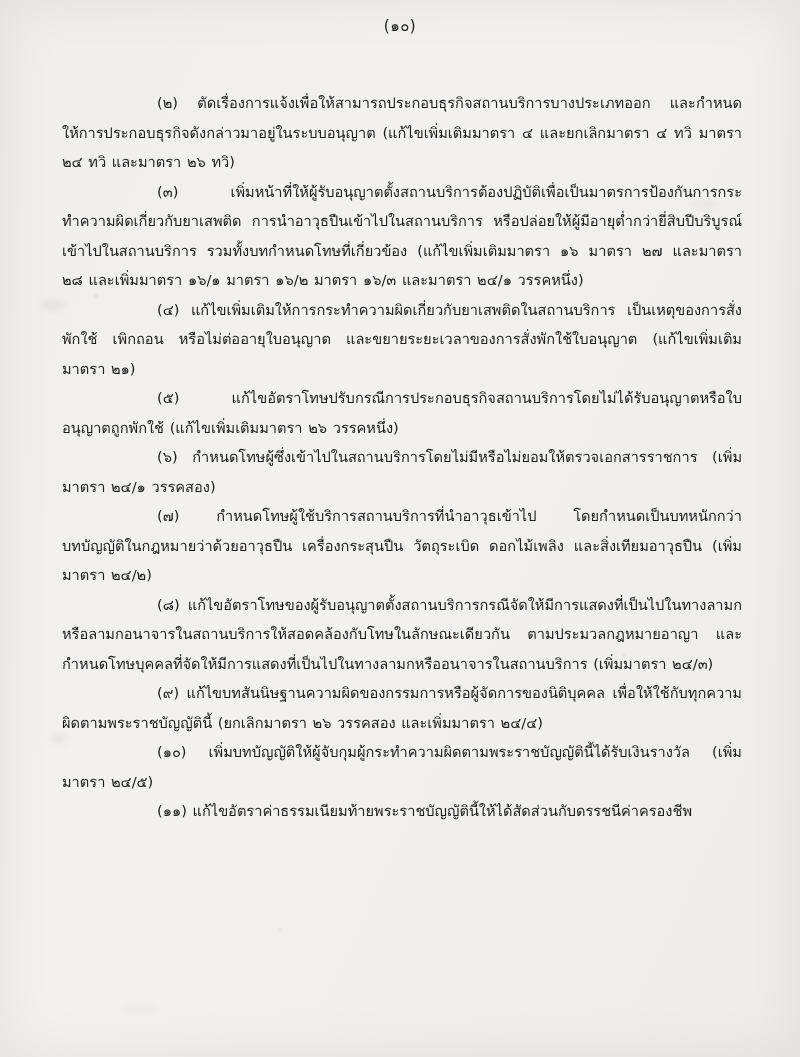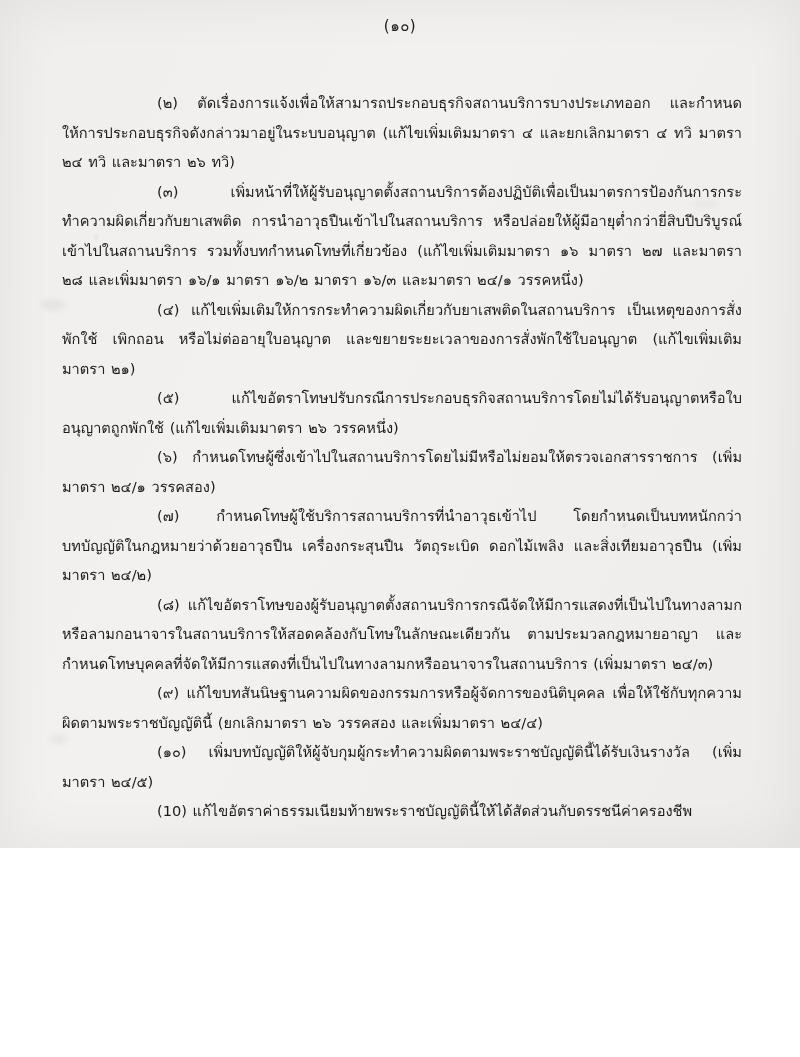--- a/index.html
+++ b/index.html
@@ -9,21 +9,21 @@
   }
   body {
     width: 800px;
     height: 1057px;
     font-family: "DejaVu Sans", sans-serif;
     color: #1a1a1a;
   }
   .page {
     position: relative;
     width: 800px;
-    height: 848px;
+    height: 1057px;
     background: #f2f1ef;
     background-image:
       radial-gradient(circle at 12% 28%, rgba(0,0,0,0.035) 0 2px, rgba(0,0,0,0) 3px),
       radial-gradient(circle at 78% 62%, rgba(0,0,0,0.03) 0 2px, rgba(0,0,0,0) 3px),
       radial-gradient(circle at 35% 88%, rgba(0,0,0,0.03) 0 1.5px, rgba(0,0,0,0) 3px),
       linear-gradient(115deg, rgba(0,0,0,0.012) 0%, rgba(255,255,255,0.02) 40%, rgba(0,0,0,0.018) 100%);
     box-sizing: border-box;
     overflow: hidden;
   }
   .page-number {
@@ -80,21 +80,21 @@
   <div class="body-text">
     <p class="para">(๒)  ตัดเรื่องการแจ้งเพื่อให้สามารถประกอบธุรกิจสถานบริการบางประเภทออก และกำหนดให้การประกอบธุรกิจดังกล่าวมาอยู่ในระบบอนุญาต (แก้ไขเพิ่มเติมมาตรา ๔ และยกเลิกมาตรา ๔ ทวิ มาตรา ๒๔ ทวิ และมาตรา ๒๖ ทวิ)</p>
     <p class="para">(๓)  เพิ่มหน้าที่ให้ผู้รับอนุญาตตั้งสถานบริการต้องปฏิบัติเพื่อเป็นมาตรการป้องกันการกระทำความผิดเกี่ยวกับยาเสพติด การนำอาวุธปืนเข้าไปในสถานบริการ หรือปล่อยให้ผู้มีอายุต่ำกว่ายี่สิบปีบริบูรณ์เข้าไปในสถานบริการ รวมทั้งบทกำหนดโทษที่เกี่ยวข้อง (แก้ไขเพิ่มเติมมาตรา ๑๖ มาตรา ๒๗ และมาตรา ๒๘ และเพิ่มมาตรา ๑๖/๑ มาตรา ๑๖/๒ มาตรา ๑๖/๓ และมาตรา ๒๔/๑ วรรคหนึ่ง)</p>
     <p class="para">(๔)  แก้ไขเพิ่มเติมให้การกระทำความผิดเกี่ยวกับยาเสพติดในสถานบริการ เป็นเหตุของการสั่งพักใช้ เพิกถอน หรือไม่ต่ออายุใบอนุญาต และขยายระยะเวลาของการสั่งพักใช้ใบอนุญาต (แก้ไขเพิ่มเติมมาตรา ๒๑)</p>
     <p class="para">(๕)  แก้ไขอัตราโทษปรับกรณีการประกอบธุรกิจสถานบริการโดยไม่ได้รับอนุญาตหรือใบอนุญาตถูกพักใช้ (แก้ไขเพิ่มเติมมาตรา ๒๖ วรรคหนึ่ง)</p>
     <p class="para">(๖)  กำหนดโทษผู้ซึ่งเข้าไปในสถานบริการโดยไม่มีหรือไม่ยอมให้ตรวจเอกสารราชการ (เพิ่มมาตรา ๒๔/๑ วรรคสอง)</p>
     <p class="para">(๗)  กำหนดโทษผู้ใช้บริการสถานบริการที่นำอาวุธเข้าไป โดยกำหนดเป็นบทหนักกว่าบทบัญญัติในกฎหมายว่าด้วยอาวุธปืน เครื่องกระสุนปืน วัตถุระเบิด ดอกไม้เพลิง และสิ่งเทียมอาวุธปืน (เพิ่มมาตรา ๒๔/๒)</p>
     <p class="para">(๘)  แก้ไขอัตราโทษของผู้รับอนุญาตตั้งสถานบริการกรณีจัดให้มีการแสดงที่เป็นไปในทางลามกหรือลามกอนาจารในสถานบริการให้สอดคล้องกับโทษในลักษณะเดียวกัน ตามประมวลกฎหมายอาญา และกำหนดโทษบุคคลที่จัดให้มีการแสดงที่เป็นไปในทางลามกหรืออนาจารในสถานบริการ (เพิ่มมาตรา ๒๔/๓)</p>
     <p class="para">(๙)  แก้ไขบทสันนิษฐานความผิดของกรรมการหรือผู้จัดการของนิติบุคคล เพื่อให้ใช้กับทุกความผิดตามพระราชบัญญัตินี้ (ยกเลิกมาตรา ๒๖ วรรคสอง และเพิ่มมาตรา ๒๔/๔)</p>
     <p class="para">(๑๐) เพิ่มบทบัญญัติให้ผู้จับกุมผู้กระทำความผิดตามพระราชบัญญัตินี้ได้รับเงินรางวัล (เพิ่มมาตรา ๒๔/๕)</p>
-    <p class="para">(10) แก้ไขอัตราค่าธรรมเนียมท้ายพระราชบัญญัตินี้ให้ได้สัดส่วนกับดรรชนีค่าครองชีพ</p>
+    <p class="para">(๑๑) แก้ไขอัตราค่าธรรมเนียมท้ายพระราชบัญญัตินี้ให้ได้สัดส่วนกับดรรชนีค่าครองชีพ</p>
   </div>
 
   <div class="smudge s1"></div>
   <div class="smudge s2"></div>
   <div class="smudge s3"></div>
   <div class="smudge s4"></div>
   <div class="edge-shade"></div>
 </div>
 
 </body></html>

